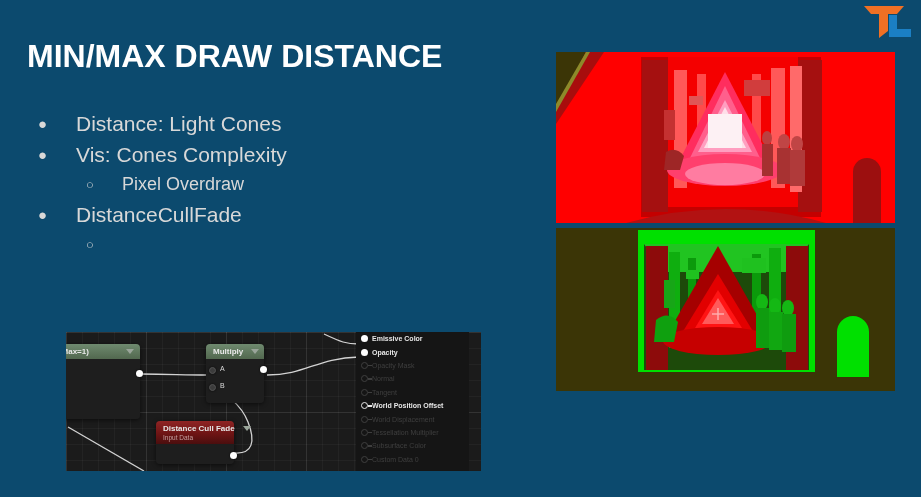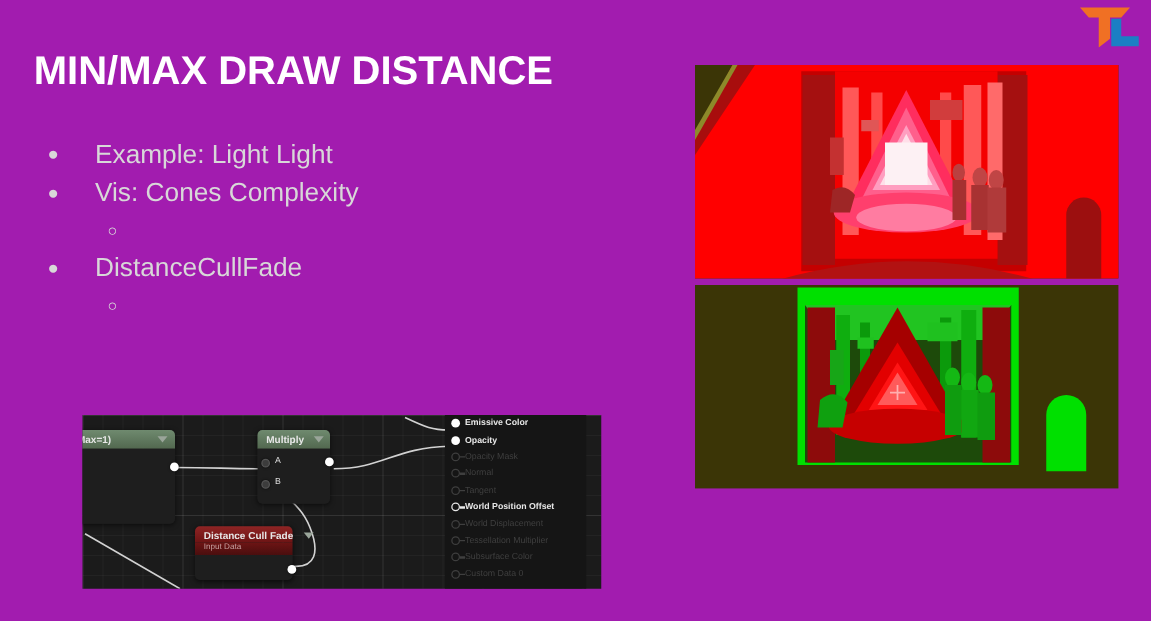--- a/index.html
+++ b/index.html
@@ -10,21 +10,21 @@
   body {
     width: 921px;
     height: 497px;
     overflow: hidden;
     font-family: "Liberation Sans", sans-serif;
     position: relative;
   }
   .slide {
     position: absolute;
     inset: 0;
-    background: #a21caf;
+    background: #0c4a6e;
     text-decoration: underline;
   }
 
   
   .logo {
     position: absolute;
     top: 4px;
     left: 858px;
     width: 56px;
     height: 34px;
@@ -274,30 +274,31 @@
       <polygon points="31,11 39,11 39,25 53,25 53,33 31,33" fill="#1b7fc4"></polygon>
     </svg>
   </div>
 
   <div class="title">MIN/MAX DRAW DISTANCE</div>
 
   <div class="bullets">
 
     <div class="bullet-row lvl1">
       <span class="marker">●</span>
-      <span class="btext">Example: Light Light</span>
+      <span class="btext">Distance: Light Cones</span>
     </div>
 
     <div class="bullet-row lvl1">
       <span class="marker">●</span>
       <span class="btext">Vis: Cones Complexity</span>
     </div>
 
     <div class="bullet-row lvl2">
       <span class="marker">○</span>
+      <span class="btext">Pixel Overdraw</span>
     </div>
 
     <div class="bullet-row lvl1">
       <span class="marker">●</span>
       <span class="btext">DistanceCullFade</span>
     </div>
 
     <div class="bullet-row lvl2">
       <span class="marker">○</span>
     </div>

